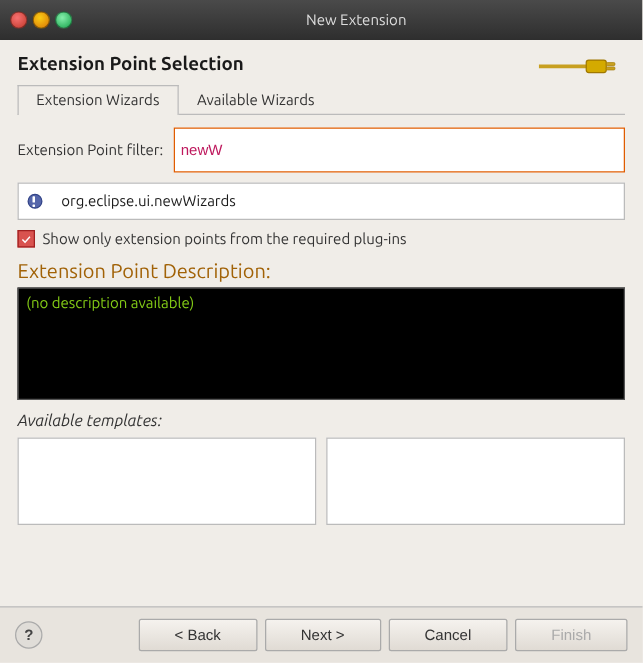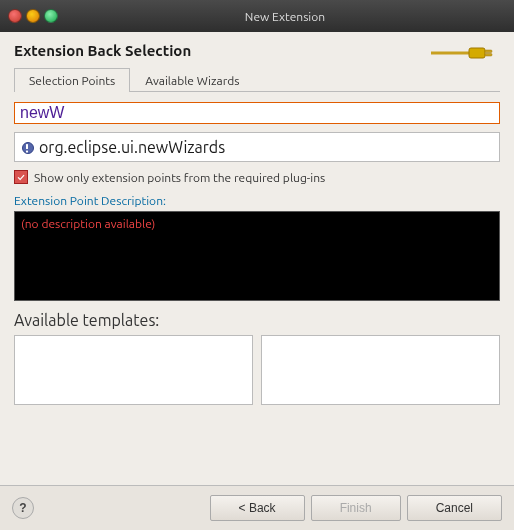--- a/index.html
+++ b/index.html
@@ -115,45 +115,45 @@
       gap: 8px;
       margin-bottom: 8px;
     }
     .filter-label {
       font-size: 12px;
       color: #333;
       white-space: nowrap;
     }
     .filter-input {
       flex: 1;
-      height: 22px;
+      height: 36px;
       border: 1.5px solid #e05c00;
       background: #fff;
       padding: 2px 5px;
-      font-size: 16px;
+      font-size: 12px;
       outline: none;
-      color: #4c1d95;
+      color: #be185d;
     }
 
     
     .ep-list {
       border: 1px solid #bbb;
       background: #fff;
       height: 30px;
       display: flex;
       align-items: center;
       padding: 0 6px;
       margin-bottom: 8px;
       overflow: hidden;
     }
     .ep-item {
       display: flex;
       align-items: center;
-      gap: 4px;
-      font-size: 16px;
+      gap: 14px;
+      font-size: 12px;
       color: #1a1a1a;
     }
     .ep-item-icon {
       display: inline-block;
       width: 14px;
       height: 14px;
     }
 
     
     .checkbox-row {
@@ -179,41 +179,42 @@
       font-size: 10px;
       font-weight: bold;
     }
     .checkbox-label {
       font-size: 12px;
       color: #333;
     }
 
     
     .desc-title {
-      font-size: 12px;
-      color: #0369a1;
+      font-size: 16px;
+      color: #a16207;
       margin-bottom: 4px;
     }
     .desc-box {
       background: #000;
       height: 90px;
       border: 1px solid #555;
       padding: 4px 6px;
       margin-bottom: 10px;
     }
     .desc-text {
-      color: #ef4444;
+      color: #84cc16;
       font-size: 12px;
     }
 
     
     .templates-title {
-      font-size: 16px;
+      font-size: 13px;
       color: #333;
       margin-bottom: 6px;
+      font-style: italic;
     }
     .templates-area {
       display: flex;
       gap: 8px;
       margin-bottom: 14px;
     }
     .template-box {
       flex: 1;
       height: 70px;
       border: 1px solid #bbb;
@@ -289,28 +290,29 @@
 
       <rect x="38" y="6" width="16" height="10" rx="2" fill="#d4aa00" stroke="#a07800" stroke-width="1"></rect>
 
       <rect x="54" y="8" width="7" height="2.5" rx="1" fill="#c8a020" stroke="#a07800" stroke-width="0.5"></rect>
       <rect x="54" y="11.5" width="7" height="2.5" rx="1" fill="#c8a020" stroke="#a07800" stroke-width="0.5"></rect>
     </svg>
   </span>
 </div>
 
 <div class="main">
-  <div class="page-title">Extension Back Selection</div>
+  <div class="page-title">Extension Point Selection</div>
 
   <div class="tabs">
-    <div class="tab active">Selection Points</div>
+    <div class="tab active">Extension Wizards</div>
     <div class="tab">Available Wizards</div>
   </div>
 
   <div class="filter-row">
+    <label class="filter-label">Extension Point filter:</label>
     <input class="filter-input" type="text" value="newW" style="">
   </div>
 
   <div class="ep-list">
     <div class="ep-item">
       <span class="ep-item-icon">
         <svg width="14" height="14" viewBox="0 0 14 14">
           <circle cx="7" cy="7" r="5.5" fill="#5566aa" stroke="#334488" stroke-width="1"></circle>
           <rect x="5" y="3" width="2" height="5" rx="0.5" fill="#fff"></rect>
           <rect x="5" y="9.5" width="2" height="2" rx="0.5" fill="#fff"></rect>
@@ -334,15 +336,16 @@
   <div class="templates-area">
     <div class="template-box"></div>
     <div class="template-box"></div>
   </div>
 </div>
 
 <div class="bottom-bar">
   <button class="help-btn">?</button>
   <div class="spacer"></div>
   <button class="dialog-btn">&lt; Back</button>
+  <button class="dialog-btn">Next &gt;</button>
+  <button class="dialog-btn cancel-btn">Cancel</button>
   <button class="dialog-btn disabled">Finish</button>
-  <button class="dialog-btn cancel-btn">Cancel</button>
 </div>
 
 </body></html>

